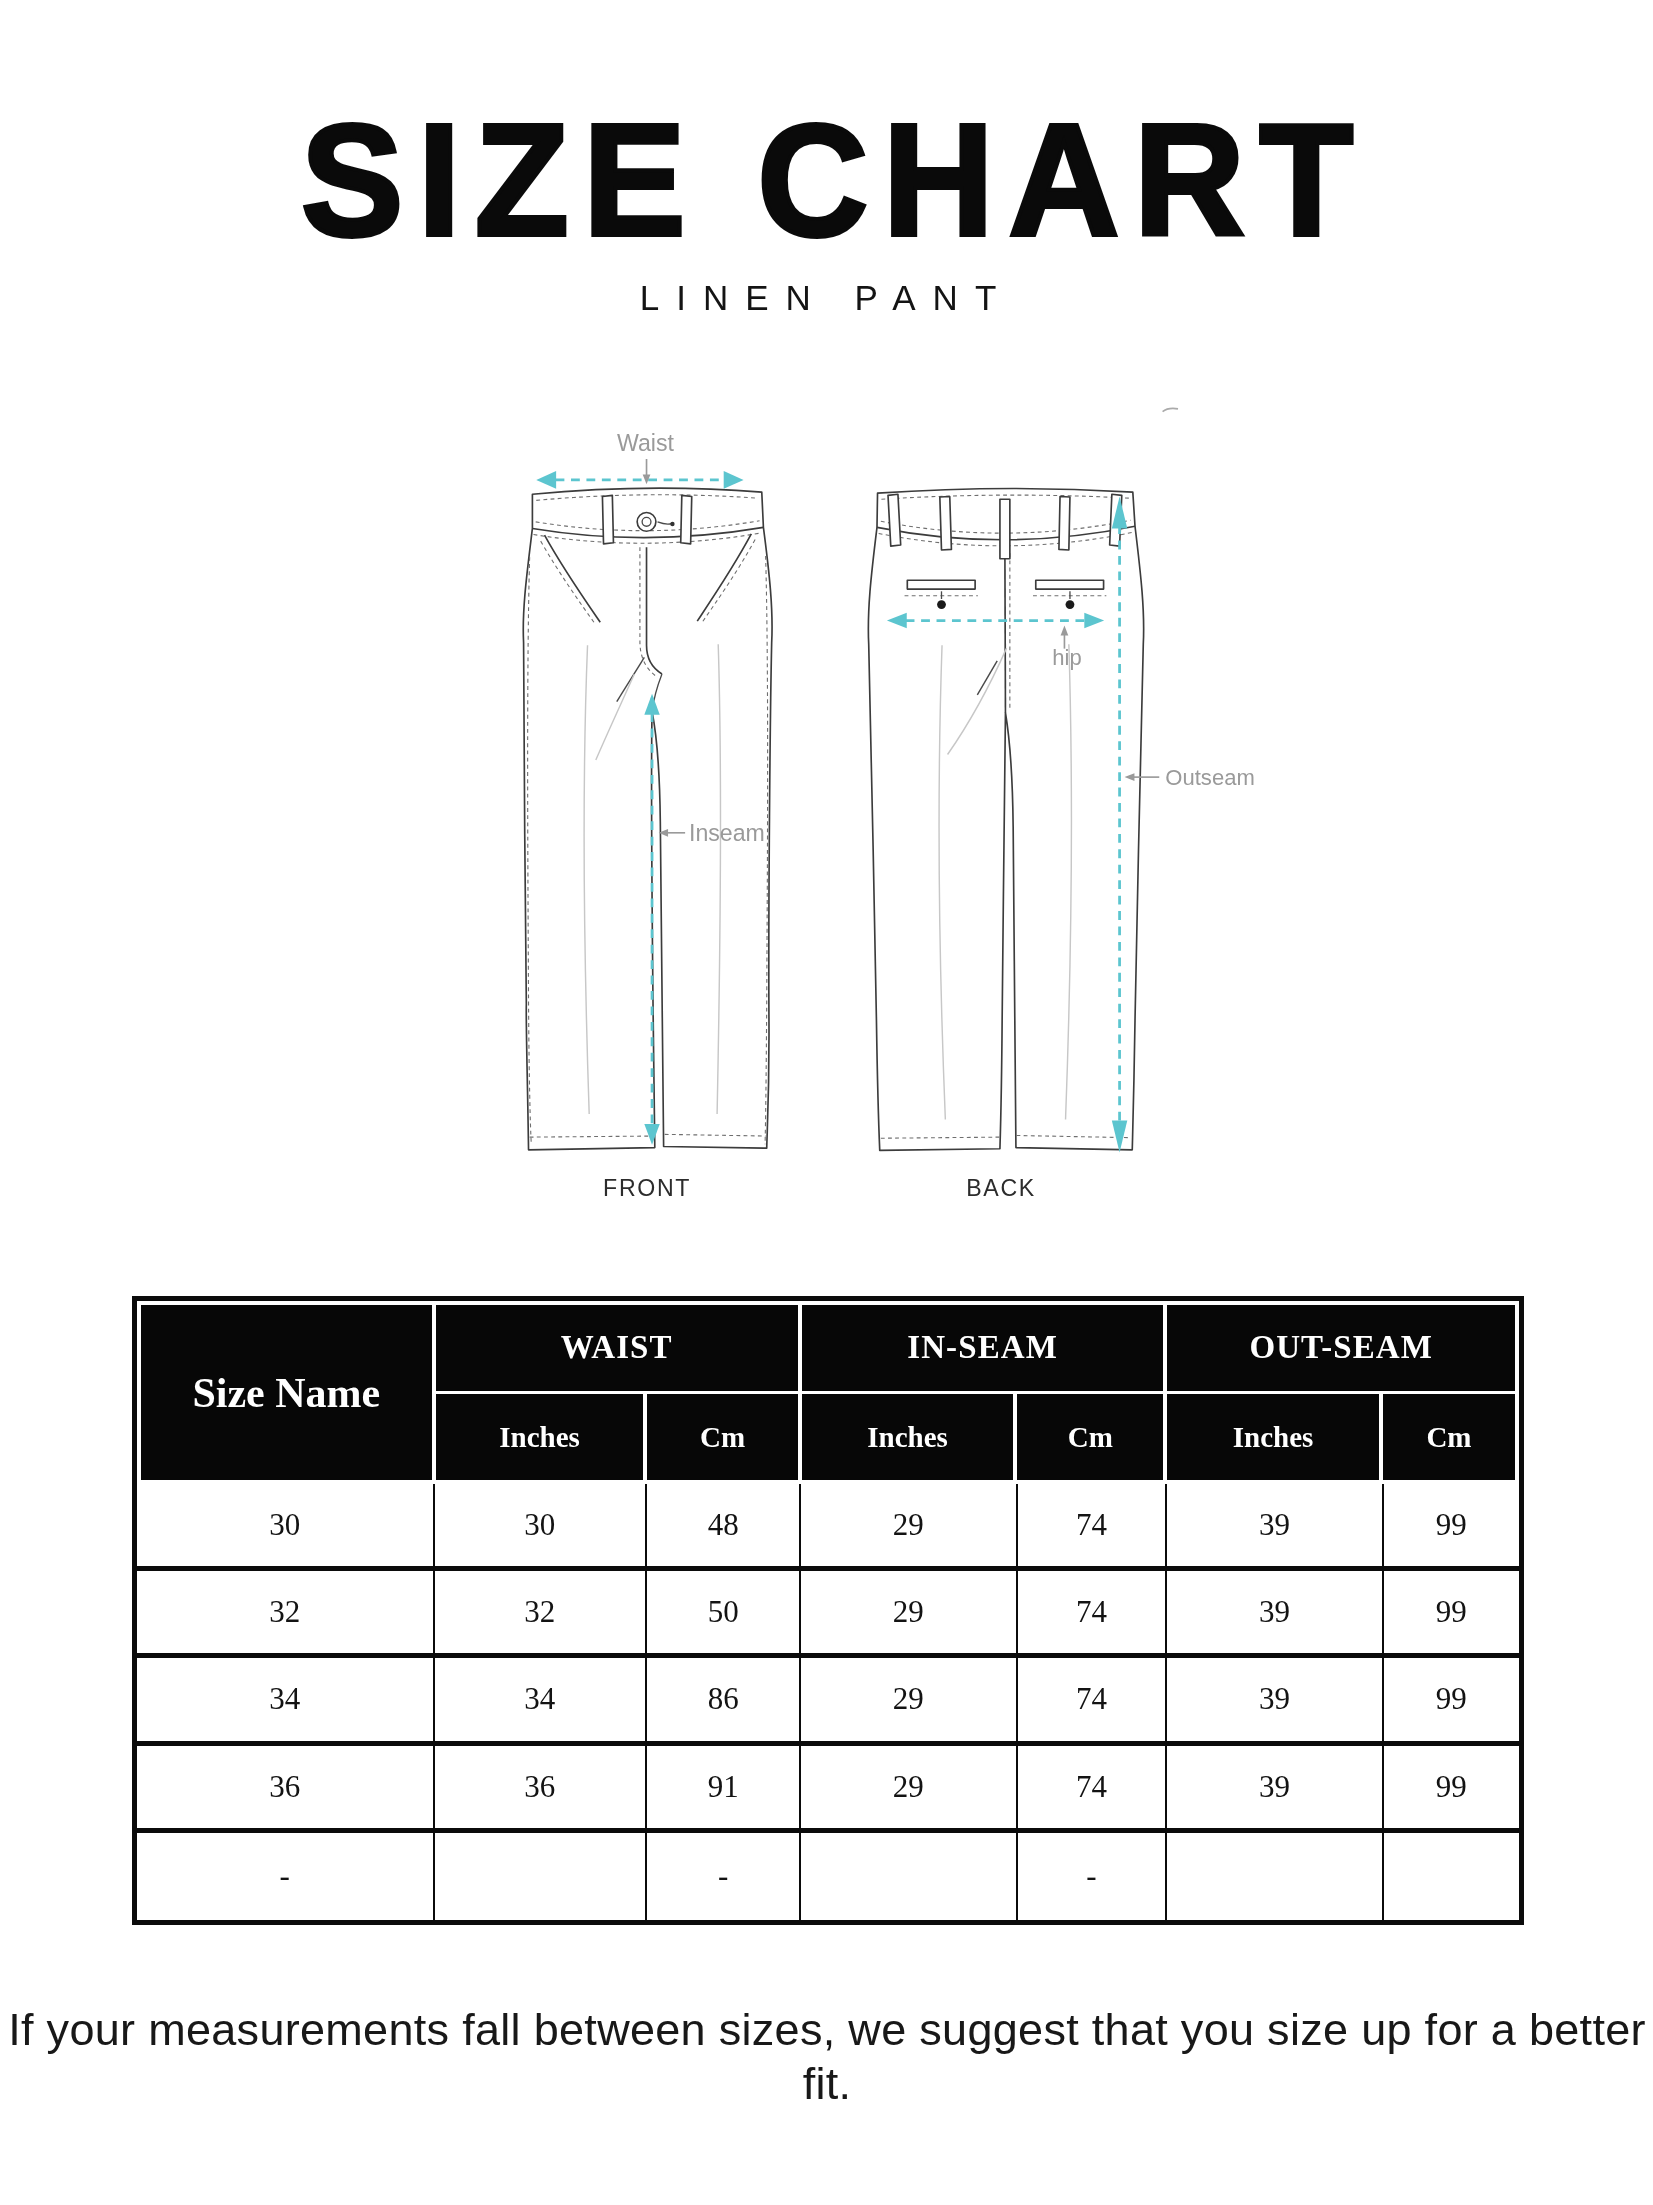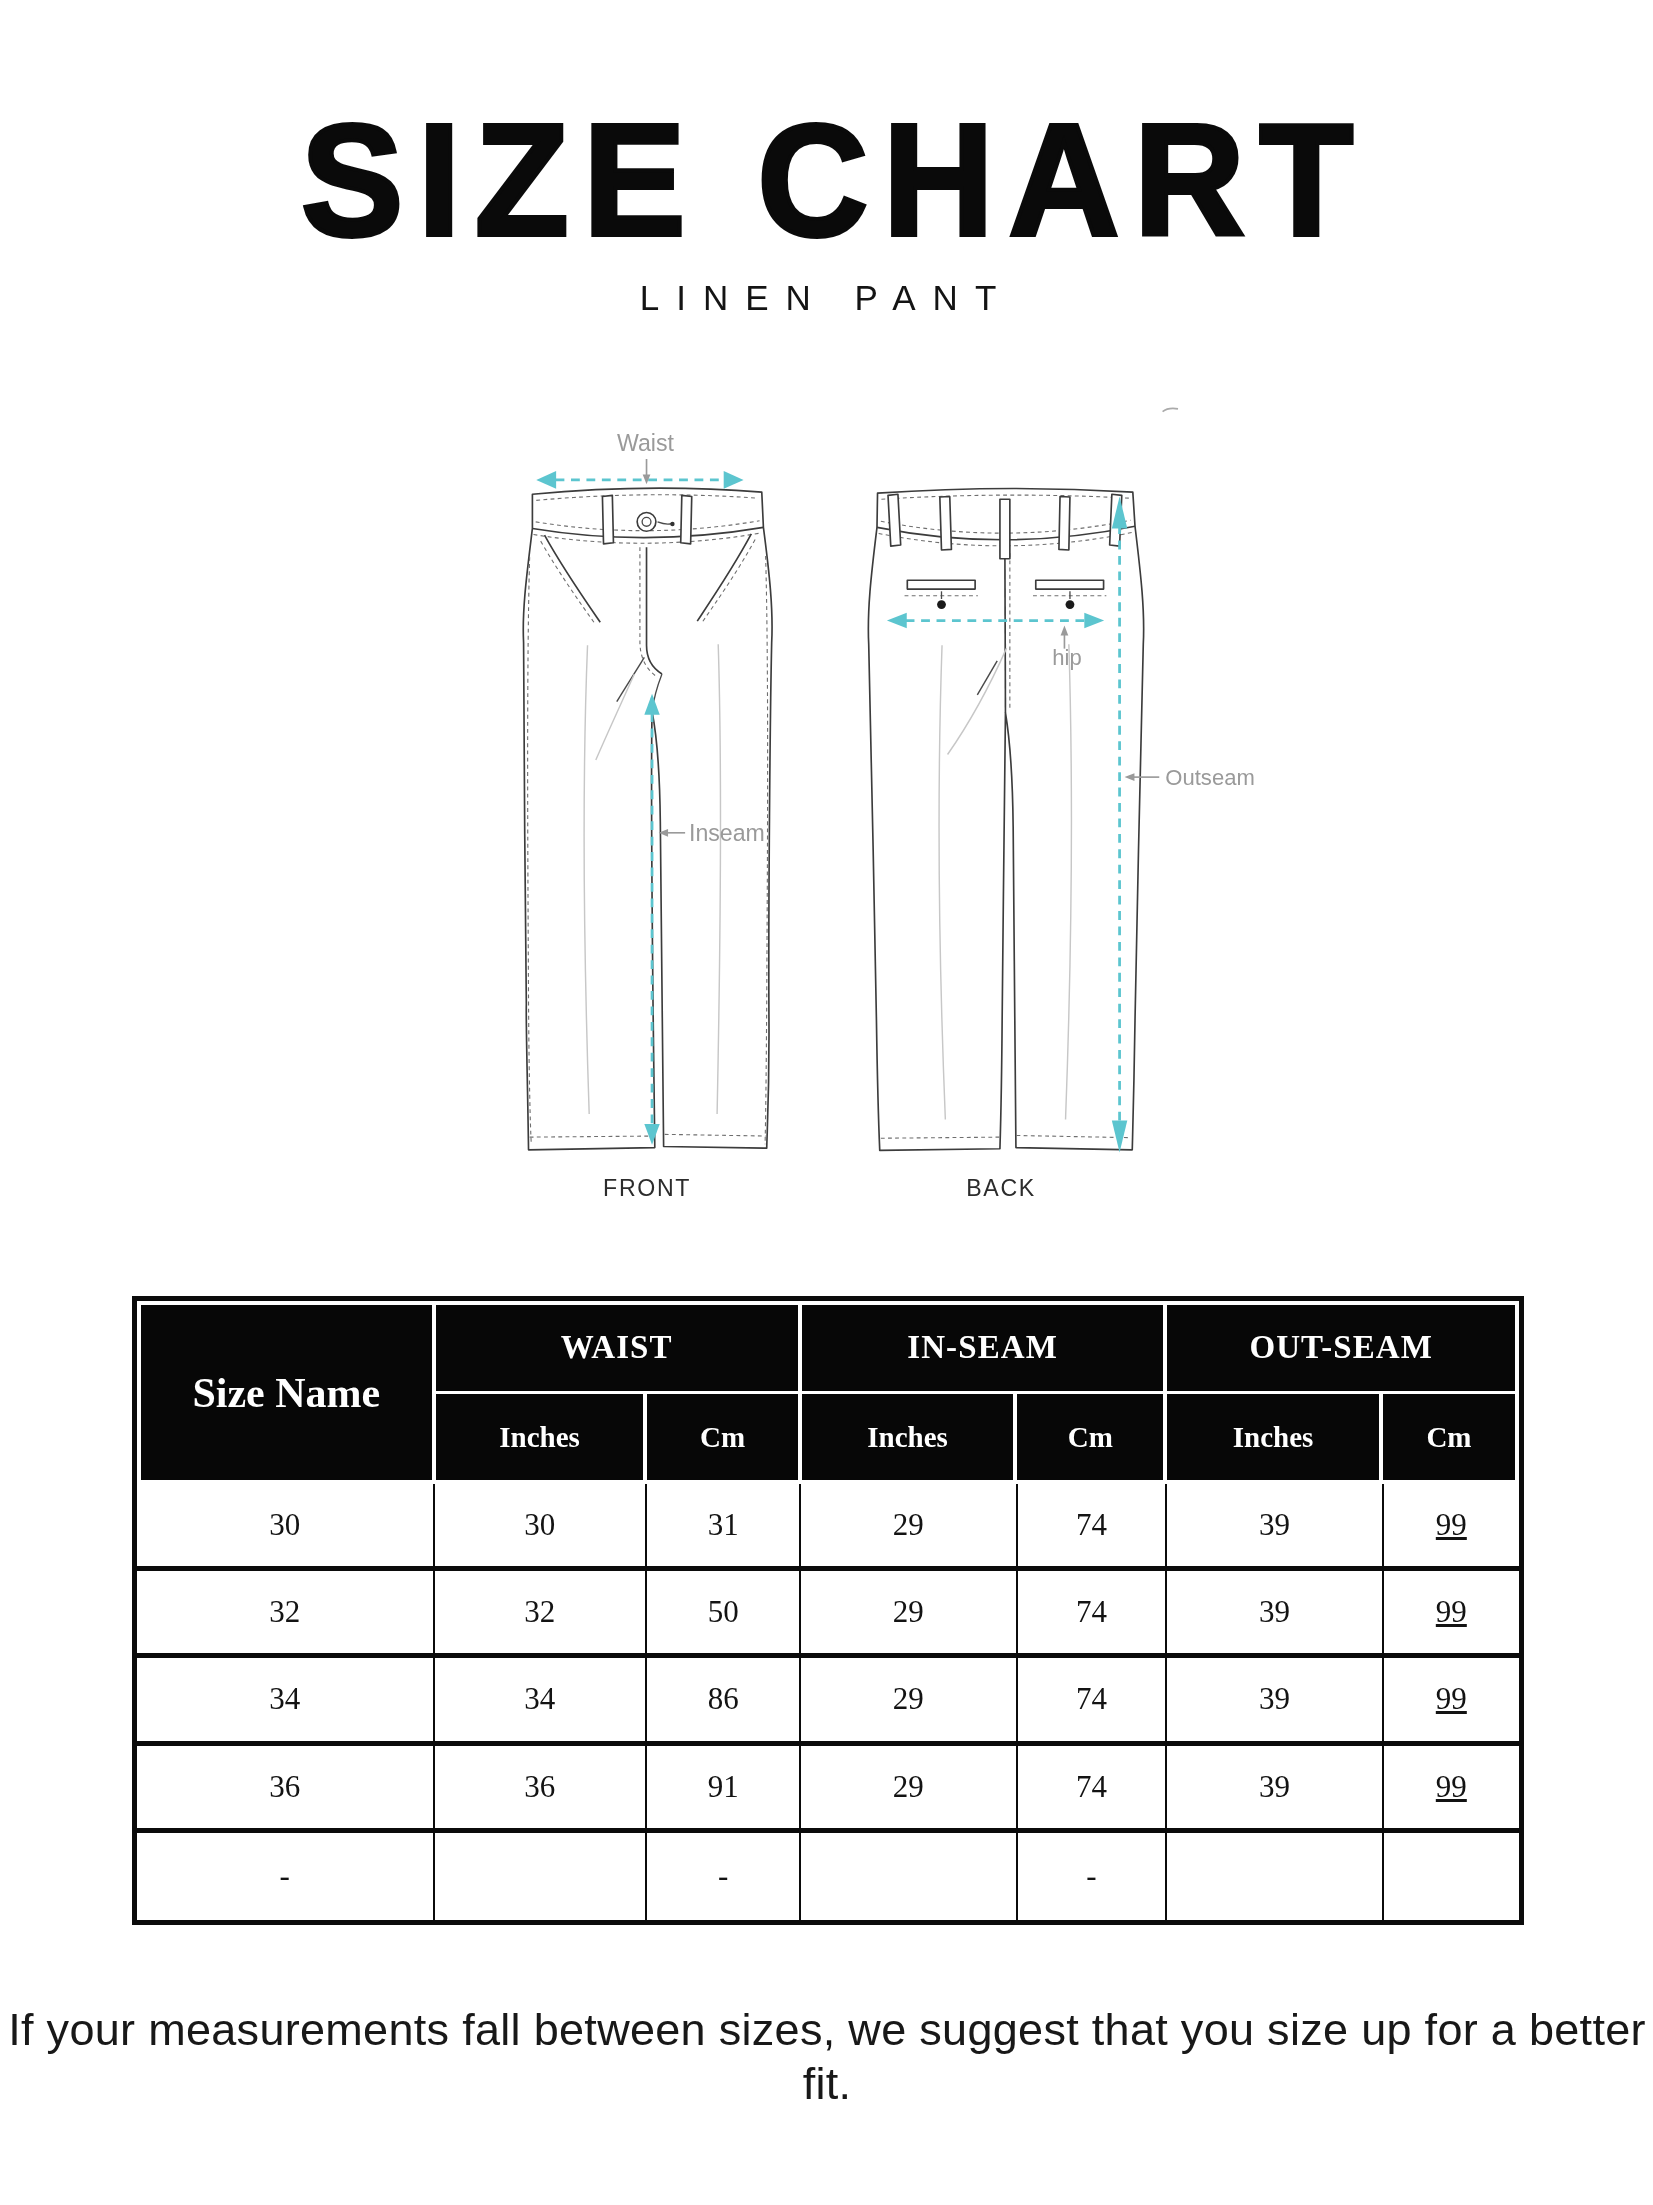--- a/index.html
+++ b/index.html
@@ -54,21 +54,21 @@
   .tbody{
     display:grid;height:calc(100% - 183px);box-sizing:border-box;
     grid-template-columns:543fr 388fr 281fr 395fr 273fr 395fr 247fr;
     grid-template-rows:repeat(5,1fr);
   }
   .bcell{
     display:flex;align-items:center;justify-content:center;box-sizing:border-box;
     font-family:"Liberation Serif",serif;font-size:31px;color:#131313;
     border-right:2.8px solid #0b0b0b;border-bottom:5px solid #0b0b0b;background:#ffffff;
   }
-  .bcell:nth-child(7n){border-right:none;text-decoration:underline;}
+  .bcell:nth-child(7n){border-right:none;}
   .bcell:nth-child(n+29){border-bottom:none;}
   
   .footnote{
     position:absolute;left:0;right:0;top:2003px;text-align:center;
     font-size:45px;line-height:54px;color:#181818;letter-spacing:0.3px;
   }
 </style>
 </head>
 <body>
 
@@ -210,21 +210,21 @@
     <div class="hcell unit" style="grid-row:2;grid-column:2">Inches</div>
     <div class="hcell unit" style="grid-row:2;grid-column:3">Cm</div>
     <div class="hcell unit" style="grid-row:2;grid-column:4">Inches</div>
     <div class="hcell unit" style="grid-row:2;grid-column:5">Cm</div>
     <div class="hcell unit" style="grid-row:2;grid-column:6">Inches</div>
     <div class="hcell unit" style="grid-row:2;grid-column:7">Cm</div>
   </div>
   <div class="tbody">
     <div class="bcell">30</div>
     <div class="bcell">30</div>
-    <div class="bcell">31</div>
+    <div class="bcell">48</div>
     <div class="bcell">29</div>
     <div class="bcell">74</div>
     <div class="bcell">39</div>
     <div class="bcell">99</div>
 
     <div class="bcell">32</div>
     <div class="bcell">32</div>
     <div class="bcell">50</div>
     <div class="bcell">29</div>
     <div class="bcell">74</div>

